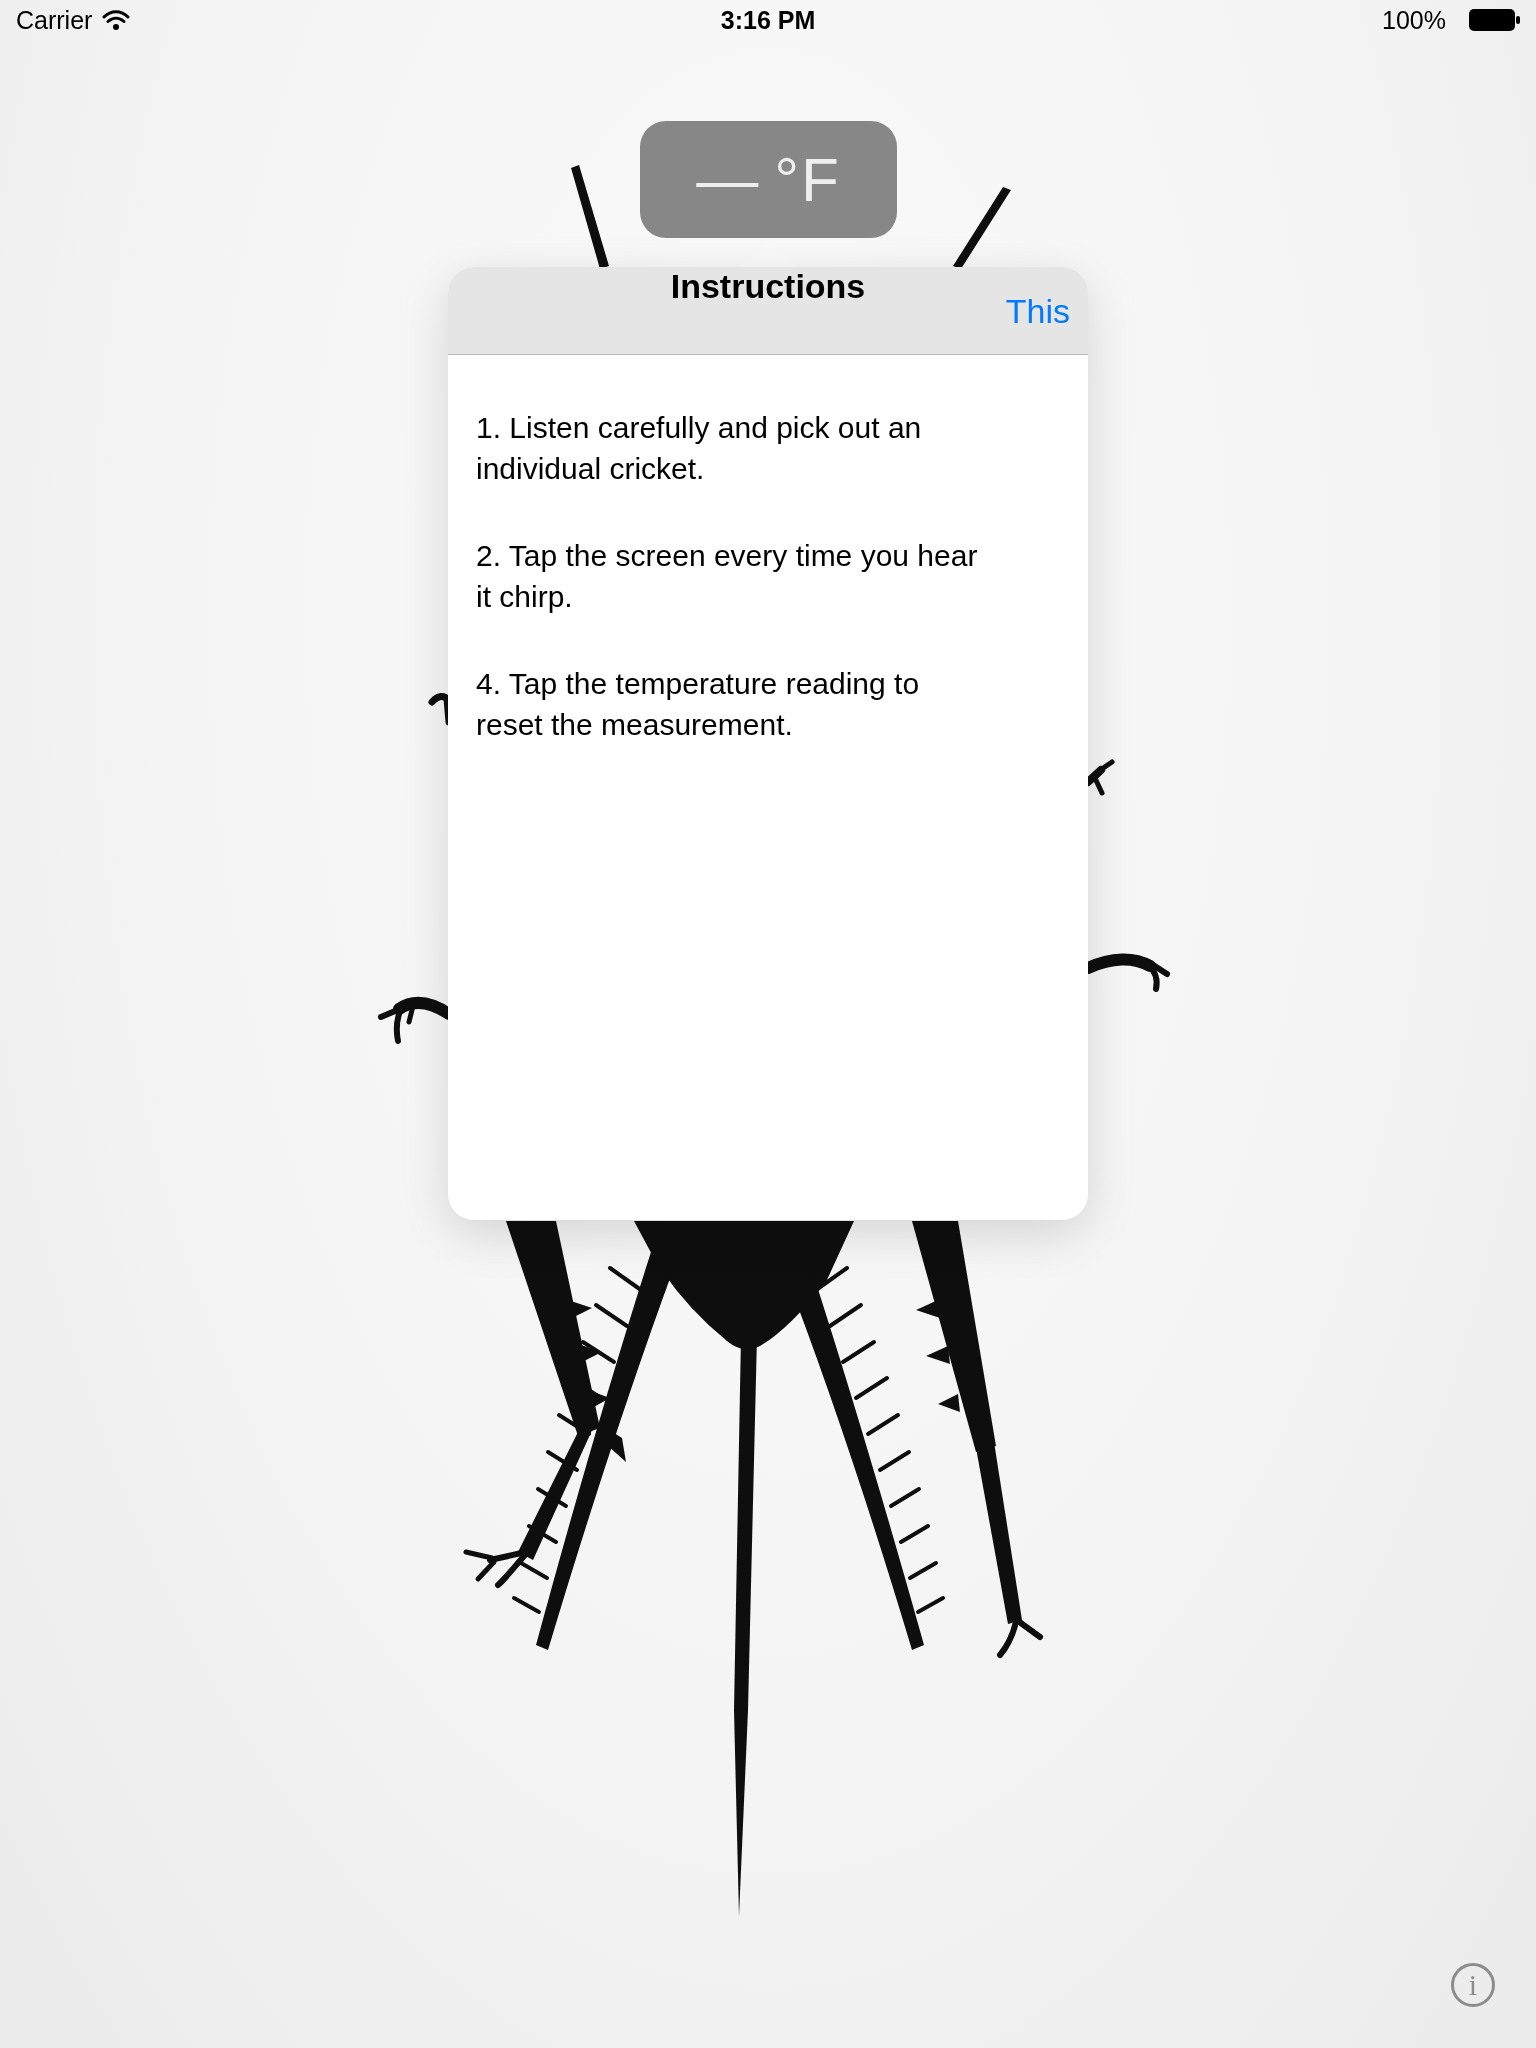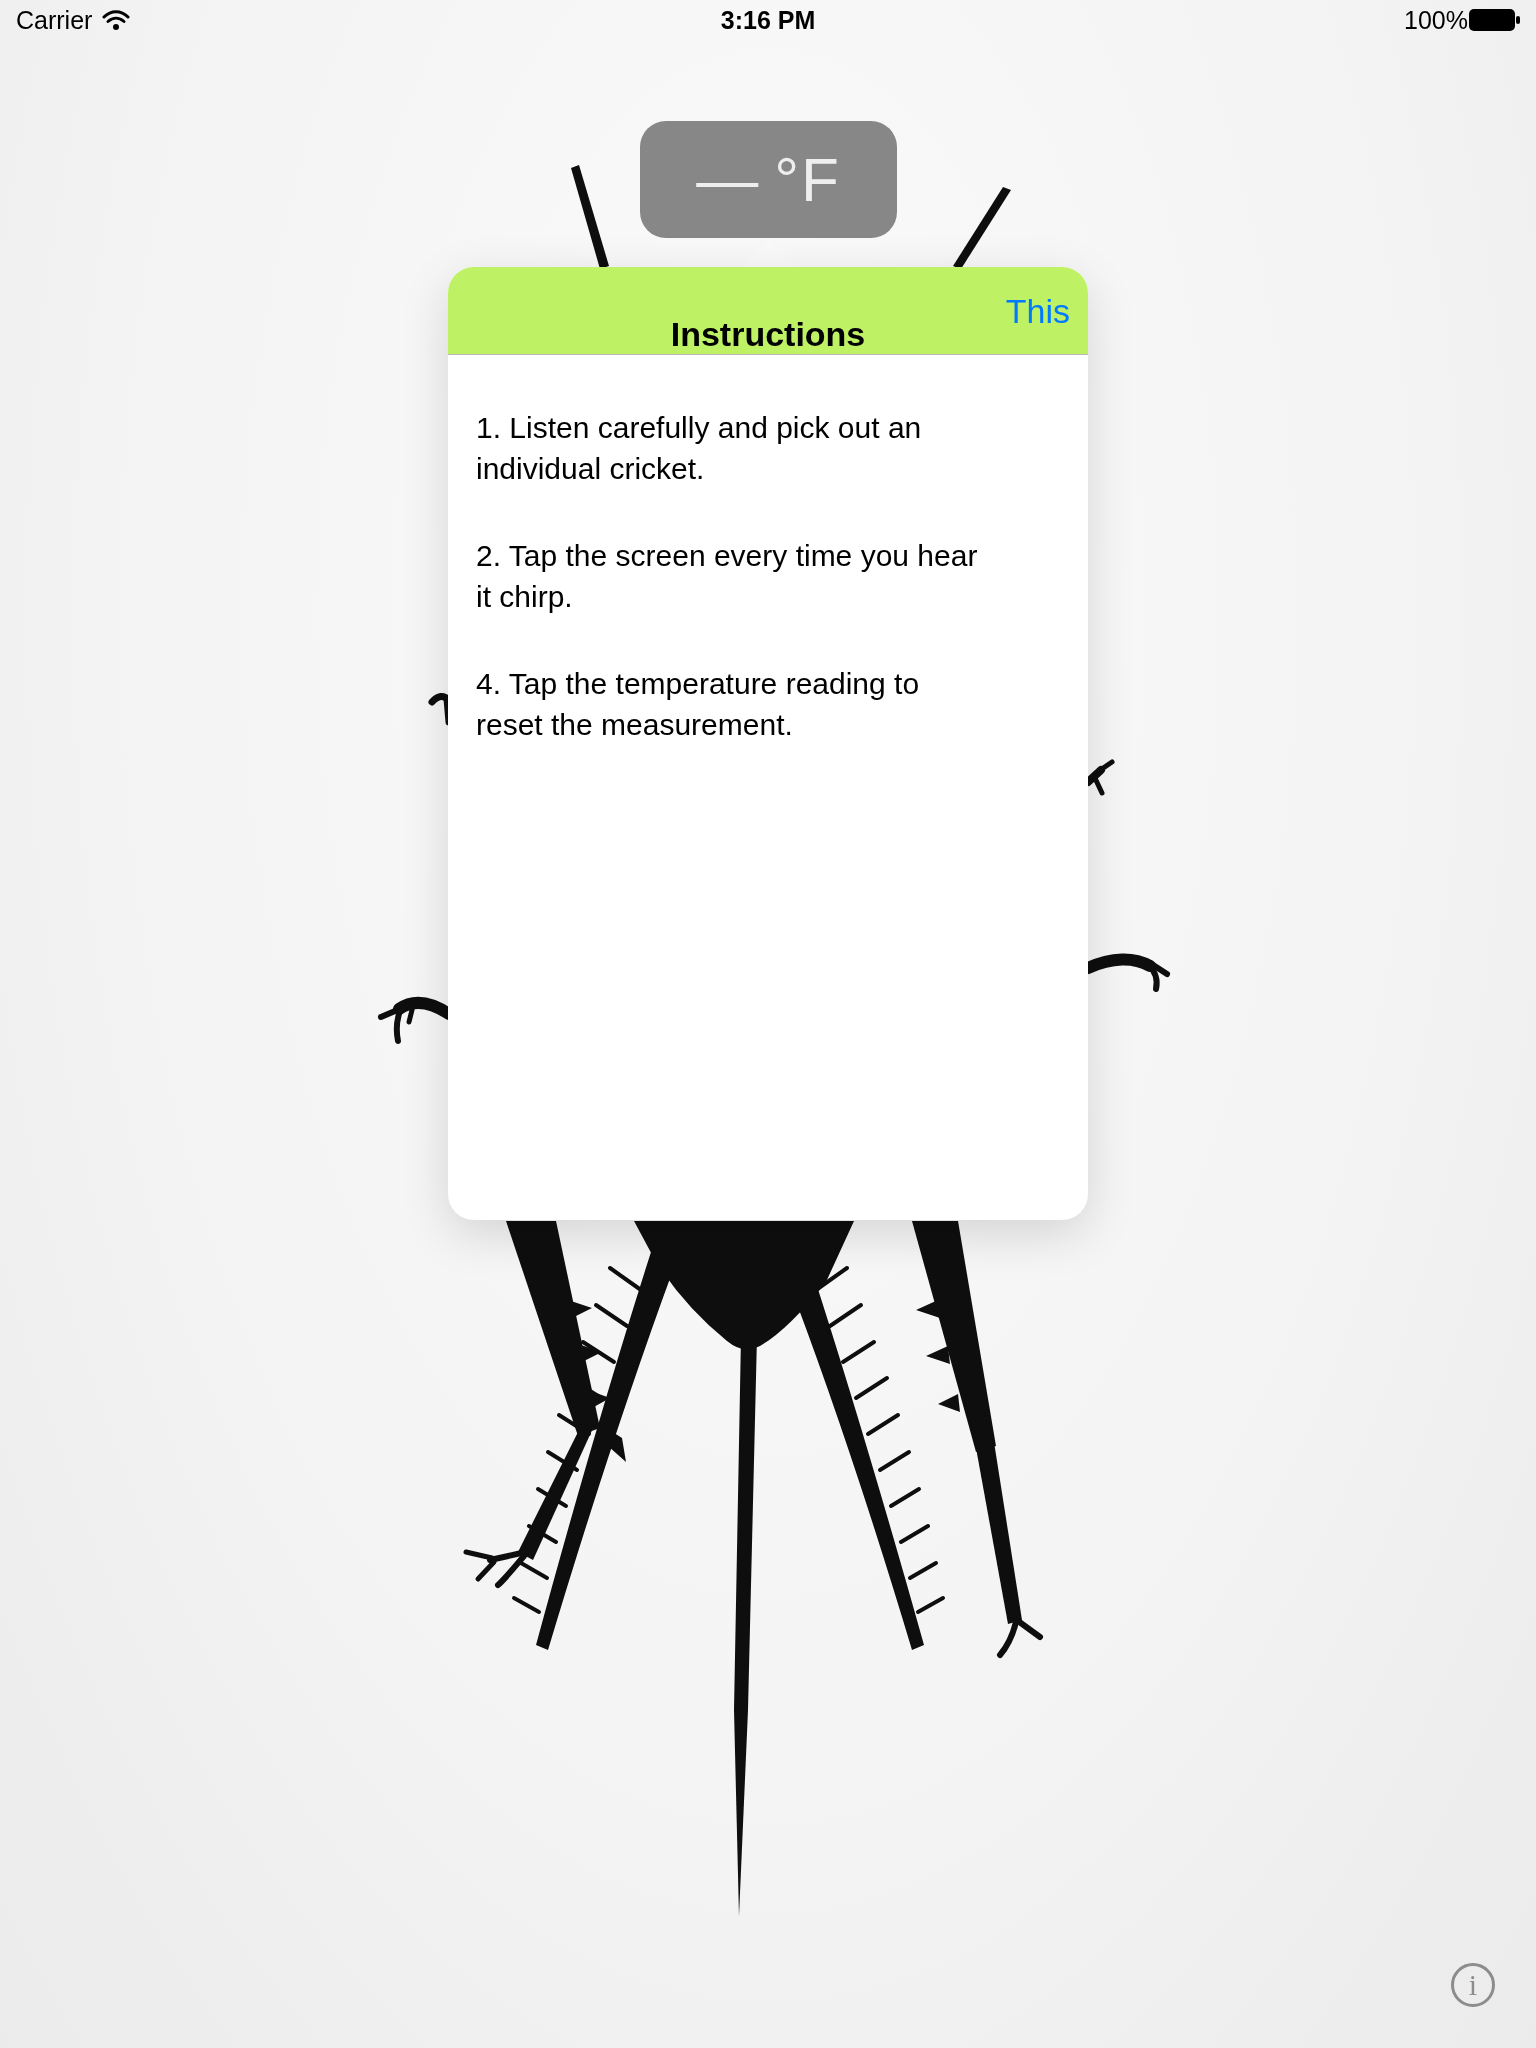--- a/index.html
+++ b/index.html
@@ -10,21 +10,21 @@
     background: radial-gradient(ellipse at 50% 30%, #fbfbfb 0%, #f4f4f4 55%, #ebebeb 100%);
   }
 
   
   .status-bar {
     position:absolute; top:0; left:0; width:100%; height:40px;
     display:flex; align-items:center; justify-content:space-between;
     padding:0 16px; color:#000; font-size:25px;
   }
   .status-left { display:flex; align-items:center; gap:10px; }
-  .status-right { display:flex; align-items:center; gap:0; }
+  .status-right { display:flex; align-items:center; gap:22px; }
   .status-time {
     position:absolute; left:50%; top:0; transform:translateX(-50%);
     height:40px; display:flex; align-items:center; font-weight:600;
   }
   .wifi-svg { display:block; }
   .battery-svg { display:block; }
 
   
   .cricket { position:absolute; top:0; left:0; width:1536px; height:2048px; }
   .ink { fill:#0e0e0e; }
@@ -47,23 +47,23 @@
     border-right:30px solid transparent;
     border-bottom:28px solid #fafafa;
   }
   .popover {
     position:absolute; left:448px; top:267px; width:640px; height:953px;
     background:#ffffff; border-radius:26px;
     box-shadow:0 14px 50px rgba(0,0,0,0.14);
     overflow:hidden;
   }
   .popover-header {
-    position:relative; height:88px; background:#bef264;
+    position:relative; height:88px; background:#e5e5e5;
     border-bottom:1px solid #b9b9b9;
-    display:flex; align-items:flex-end; justify-content:center;
+    display:flex; align-items:flex-start; justify-content:center;
   }
   .popover-title { font-size:34px; font-weight:700; color:#000; }
   .done-button {
     position:absolute; right:18px; top:0; height:88px;
     display:flex; align-items:center;
     font-size:34px; color:#007aff; background:none; border:none;
     font-family:"Liberation Sans", sans-serif; cursor:pointer;
   }
   .popover-body {
     padding:52px 28px 0 28px;

